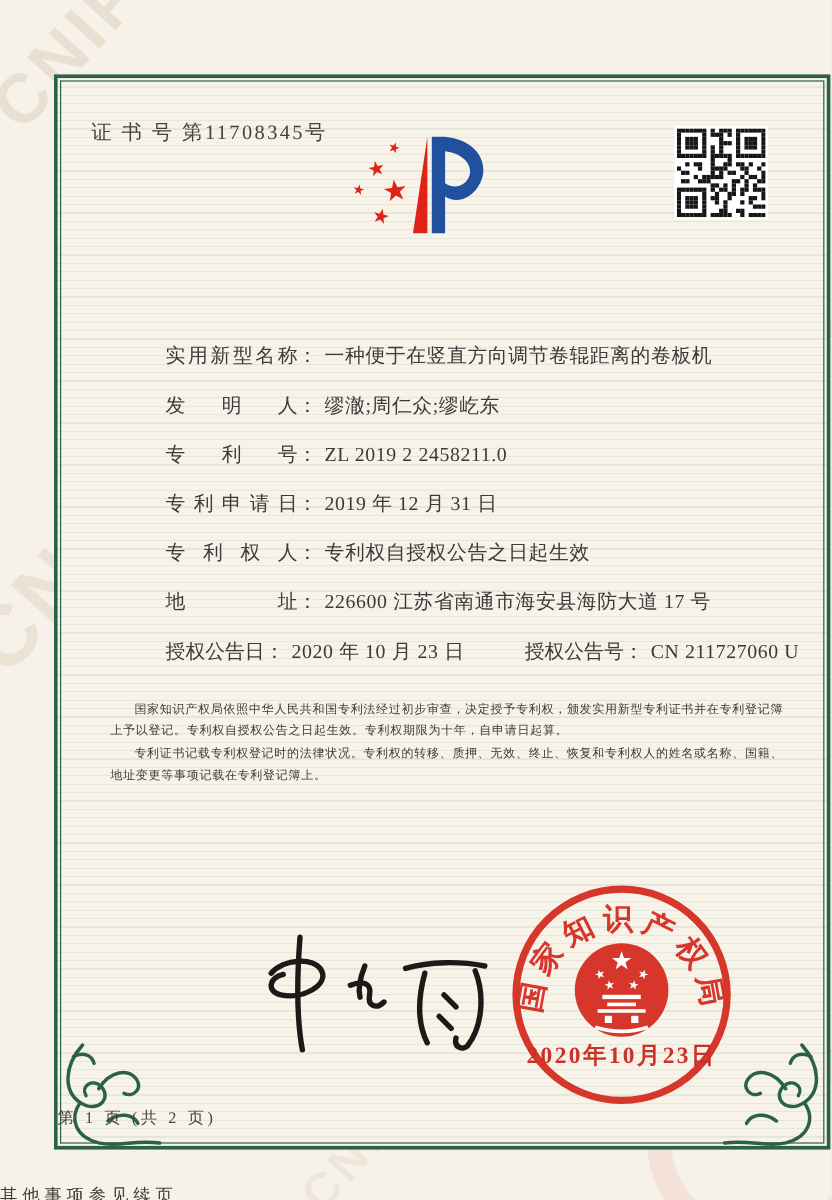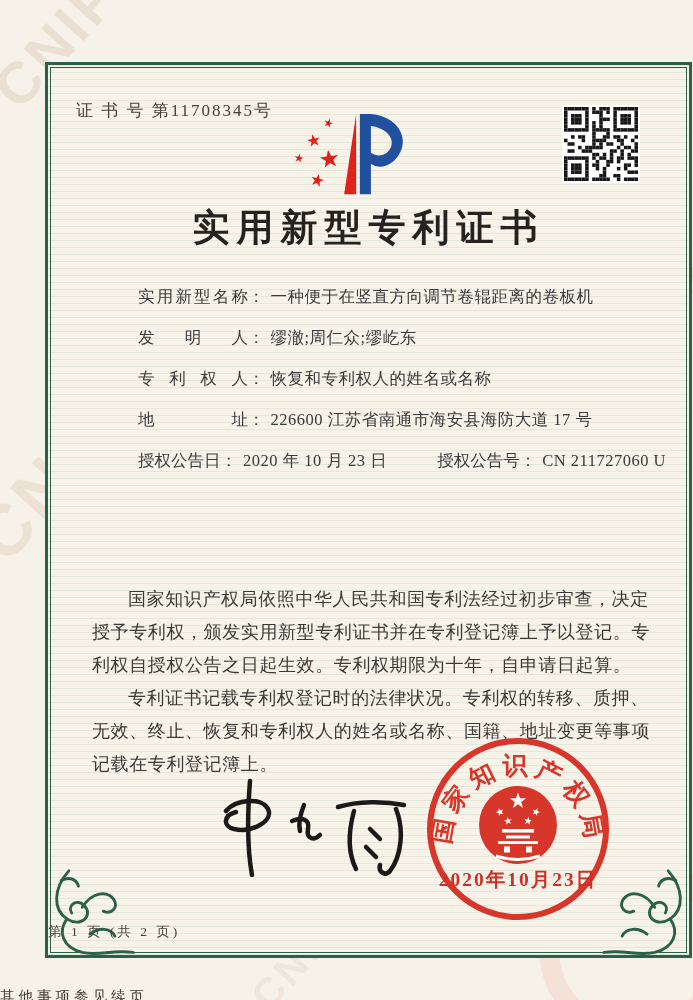--- a/index.html
+++ b/index.html
@@ -29,21 +29,21 @@
   
   .fields{position:absolute;left:46px;top:220px;right:34px;font-size:16.5px;line-height:24px;margin-left:44px;}
   .frow{margin-bottom:17px;white-space:nowrap;}
   .flabel{display:inline-block;width:110px;text-align:justify;text-align-last:justify;vertical-align:top;}
   .fcolon{display:inline-block;margin-right:6px;}
   .fvalue{letter-spacing:.5px;}
   .grow{margin-bottom:0;text-align:right;}
   .gpair2{margin-left:46px;}
   .glabel{display:inline-block;}
   
-  .bodytext{position:absolute;left:44px;top:518px;right:32px;font-size:18px;line-height:1.83;
+  .bodytext{position:absolute;left:44px;top:518px;right:32px;font-size:10px;line-height:1.83;
             letter-spacing:.6px;color:#3c3a37;}
   .bodytext p{margin:0;text-indent:2em;}
   
   .sig-block{position:absolute;left:44px;top:738px;font-size:16.5px;line-height:34px;color:#38342f;}
   .sig-svg{position:absolute;left:140px;top:712px;}
   .seal{position:absolute;left:372px;top:668px;width:196px;height:196px;opacity:.93;}
   .page-info{position:absolute;left:0;bottom:14px;width:100%;text-align:left;font-size:13.5px;
              letter-spacing:3px;color:#45413b;}
   .continuation{position:absolute;left:0;top:960px;width:100%;text-align:left;font-size:14.5px;
                 letter-spacing:4px;color:#3f3b35;margin-top:27px;}
@@ -314,31 +314,36 @@
         <rect x="34.0" y="68.0" width="3.4" height="3.4"></rect>
         <rect x="37.4" y="68.0" width="3.4" height="3.4"></rect>
         <rect x="40.8" y="68.0" width="3.4" height="3.4"></rect>
         <rect x="51.0" y="68.0" width="3.4" height="3.4"></rect>
         <rect x="57.8" y="68.0" width="3.4" height="3.4"></rect>
         <rect x="61.2" y="68.0" width="3.4" height="3.4"></rect>
         <rect x="64.6" y="68.0" width="3.4" height="3.4"></rect>
         <rect x="68.0" y="68.0" width="3.4" height="3.4"></rect>
       </svg>
 
-    <div class="title">实用新型专利证书</div>
 
     <div class="fields">
       <div class="frow">
         <span class="flabel">实用新型名称</span><span class="fcolon">：</span><span class="fvalue">一种便于在竖直方向调节卷辊距离的卷板机</span>
       </div>
       <div class="frow">
         <span class="flabel">发明人</span><span class="fcolon">：</span><span class="fvalue">缪澈;周仁众;缪屹东</span>
       </div>
       <div class="frow">
-        <span class="flabel">专利权人</span><span class="fcolon">：</span><span class="fvalue">恢复和专利权人的姓名或名称</span>
+        <span class="flabel">专利号</span><span class="fcolon">：</span><span class="fvalue">ZL 2019 2 2458211.0</span>
+      </div>
+      <div class="frow">
+        <span class="flabel">专利申请日</span><span class="fcolon">：</span><span class="fvalue">2019 年 12 月 31 日</span>
+      </div>
+      <div class="frow">
+        <span class="flabel">专利权人</span><span class="fcolon">：</span><span class="fvalue">专利权自授权公告之日起生效</span>
       </div>
       <div class="frow">
         <span class="flabel">地址</span><span class="fcolon">：</span><span class="fvalue">226600 江苏省南通市海安县海防大道 17 号</span>
       </div>
       <div class="frow grow">
         <span>
           <span class="glabel">授权公告日</span><span class="fcolon">：</span><span class="fvalue">2020 年 10 月 23 日</span>
         </span>
         <span class="gpair2">
           <span class="glabel">授权公告号</span><span class="fcolon">：</span><span class="fvalue">CN 211727060 U</span>

